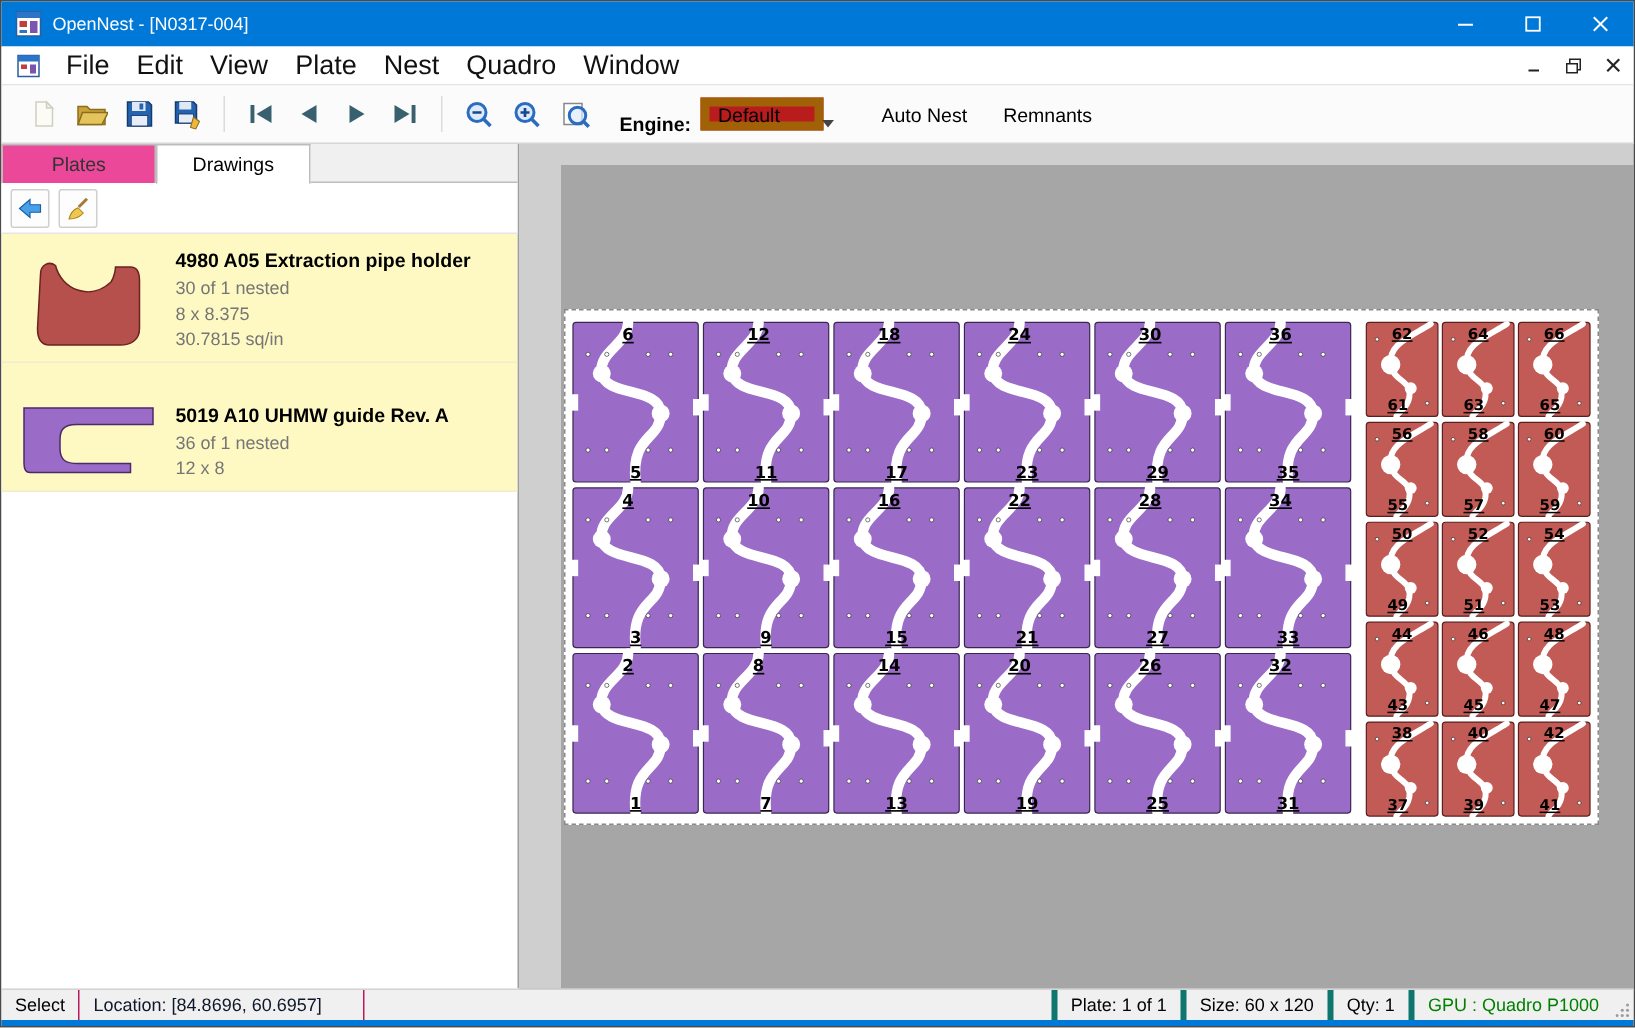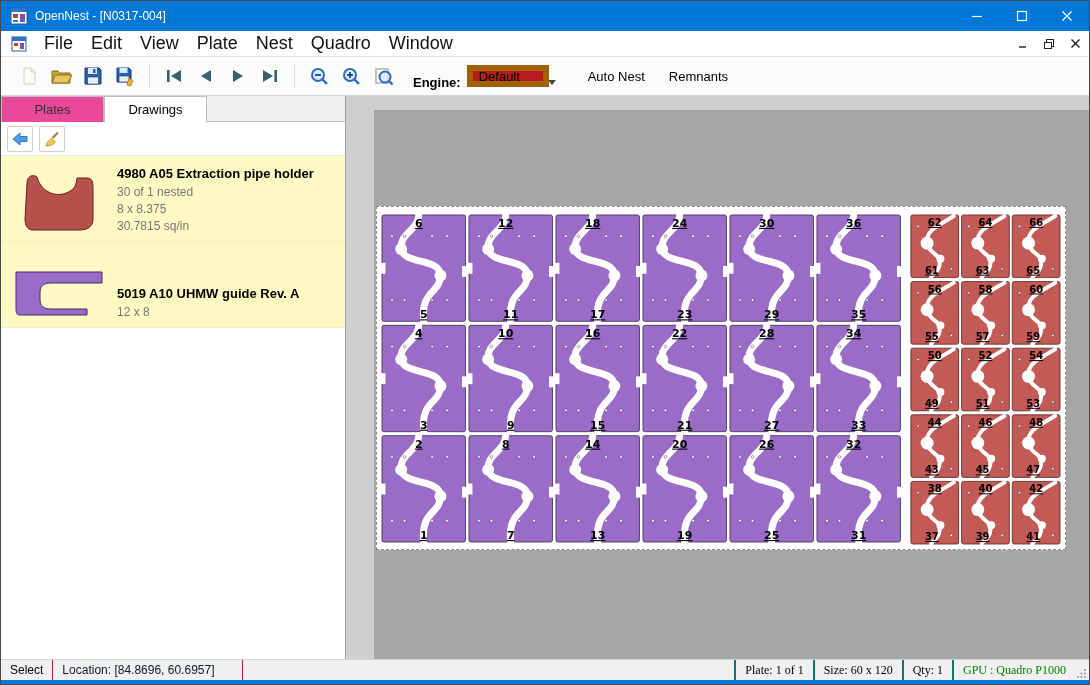--- a/index.html
+++ b/index.html
@@ -59,21 +59,21 @@
   .plate { position:absolute; left:30px; top:110px; width:690px; height:344px; background:#fff; border:1px dashed #8a8a8a; }
   .plate svg { display:block; width:100%; height:100%; }
   .part-num { font-family:"DejaVu Sans", sans-serif; font-weight:bold; font-size:11px; fill:#000; text-decoration:underline; }
   .part-num.sm { font-size:10px; }
 
   
   .statusbar { height:21px; background:#f0f0f0; border-top:1px solid #d4d4d4; display:flex; align-items:stretch; font-size:12px; flex:0 0 auto; }
   .sb-cell { display:flex; align-items:center; padding:0 9px; border-right:1px solid #be185d; white-space:nowrap; }
   .sb-cell.loc { color:#0f172a; min-width:190px; }
   .sb-spacer { flex:1; }
-  .sb-cell.right { border-right:none; border-left:2px solid #0f766e;font-family:Liberation Serif, serif; }
+  .sb-cell.right { border-right:none; border-left:4px solid #0f766e; }
   .sb-cell.gpu { color:#008000; }
   .sb-grip { width:14px; display:flex; align-items:flex-end; justify-content:flex-end; padding:0 2px 2px 0; }
   .bottom-strip { height:4px; background:#0078d7; flex:0 0 auto; }
 </style>
 </head>
 <body>
 
 <div class="window">
 
   <div class="titlebar">
@@ -263,20 +263,21 @@
         </div>
 
         <div class="drawing-item">
           <div class="thumb">
             <svg width="96" height="56" viewBox="0 0 96 56">
               <path d="M5,7 L91,7 L91,18 L40,18 C31,18 29,22 29,28 L29,34 C29,42 33,44 41,44 L76,44 L76,50 L9,50 C6,50 5,48 5,44 Z" fill="#9a6cc8" stroke="#4a2a6a" stroke-width="1"></path>
             </svg>
           </div>
           <div class="d-info">
             <div class="d-title">5019 A10 UHMW guide Rev. A</div>
+            <div class="d-meta">36 of 1 nested</div>
             <div class="d-meta">12 x 8</div>
           </div>
         </div>
 
       </div>
     </div>
 
     <div class="canvas">
       <div class="canvas-top-strip"></div>
       <div class="canvas-left-strip"></div>

